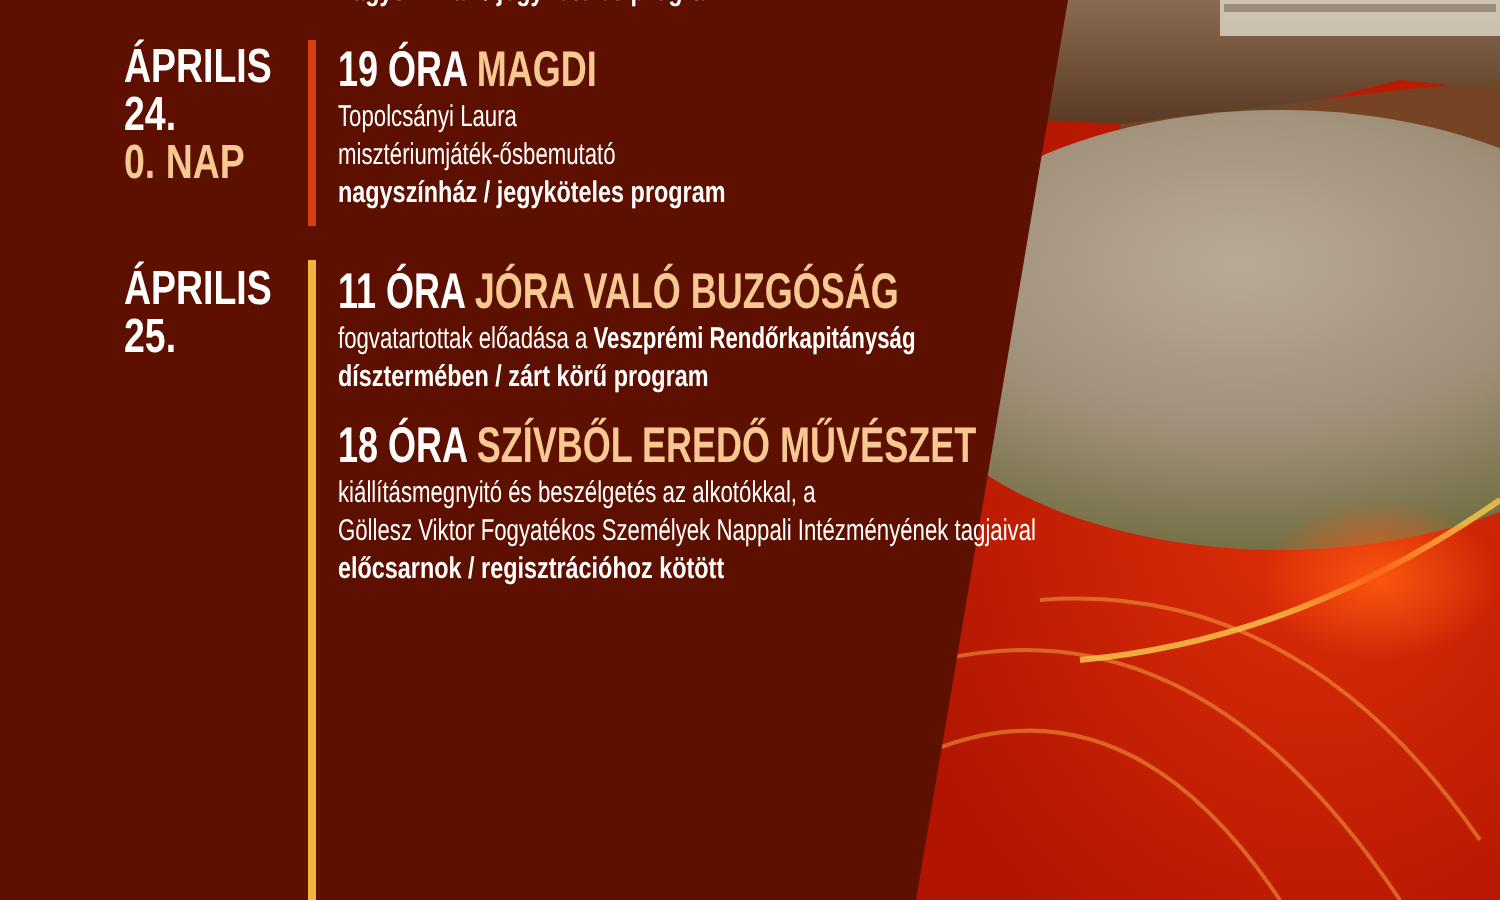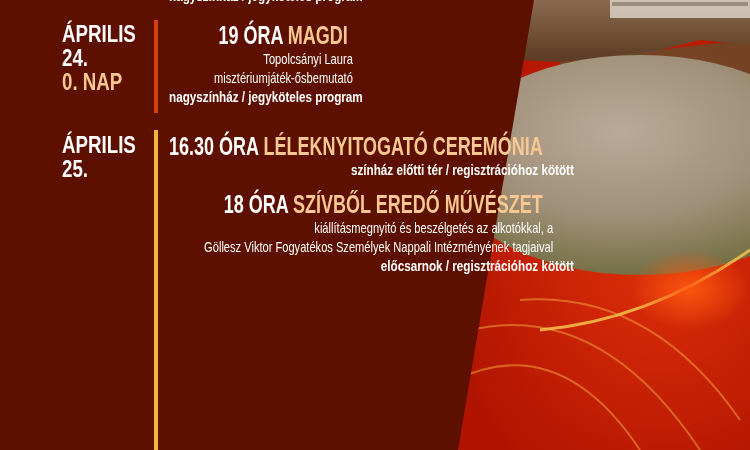--- a/index.html
+++ b/index.html
@@ -17,21 +17,21 @@
     clip-path: polygon(0 0, 534px 0, 458px 450px, 0 450px);
   }
   .content { position: absolute; left: 0; top: 0; width: 750px; height: 450px; padding-left: 48px; }
   .day { position: absolute; left: 62px; }
   .day-label {
     color: #ffffff; font-weight: bold; font-size: 24px; line-height: 24px;
     transform: scaleX(0.78); transform-origin: left top; letter-spacing: 0px;
   }
   .day-label.gold { color: #f7c891; }
   .bar { position: absolute; width: 4px; }
-  .events { position: absolute; left: 169px; text-align: right; }
+  .events { position: absolute; left: 169px; }
   .ev { margin-bottom: 12px; }
   .ev-title {
     font-weight: bold; font-size: 25px; line-height: 27px; white-space: nowrap;
     transform: scaleX(0.72); transform-origin: left top; height: 27px;
   }
   .ev-title .time { color: #ffffff; }
   .ev-title .name { color: #f7c891; }
   .ev-line {
     color: #ffffff; font-size: 15px; line-height: 19px; white-space: nowrap;
     transform: scaleX(0.74); transform-origin: left top; height: 19px;
@@ -109,24 +109,25 @@
   </div>
 
   <div class="day" style="top:133px">
     <div class="day-label">ÁPRILIS</div>
     <div class="day-label">25.</div>
   </div>
   <div class="bar" style="left:154px; top:130px; height:320px; background:#f2b43c"></div>
   <div class="events" style="top:133px">
     <div class="ev">
       <div class="ev-title">
-        <span class="time">16.30 ÓRA</span>
-        <span class="name">LÉLEKNYITOGATÓ CEREMÓNIA</span>
+        <span class="time">11 ÓRA</span>
+        <span class="name">JÓRA VALÓ BUZGÓSÁG</span>
       </div>
-      <div class="ev-line bold">színház előtti tér / regisztrációhoz kötött</div>
+      <div class="ev-line"><span>fogvatartottak előadása a </span><b>Veszprémi Rendőrkapitányság</b></div>
+      <div class="ev-line bold">dísztermében / zárt körű program</div>
     </div>
     <div class="ev">
       <div class="ev-title">
         <span class="time">18 ÓRA</span>
         <span class="name">SZÍVBŐL EREDŐ MŰVÉSZET</span>
       </div>
       <div class="ev-line">kiállításmegnyitó és beszélgetés az alkotókkal, a</div>
       <div class="ev-line">Göllesz Viktor Fogyatékos Személyek Nappali Intézményének tagjaival</div>
       <div class="ev-line bold">előcsarnok / regisztrációhoz kötött</div>
     </div>

